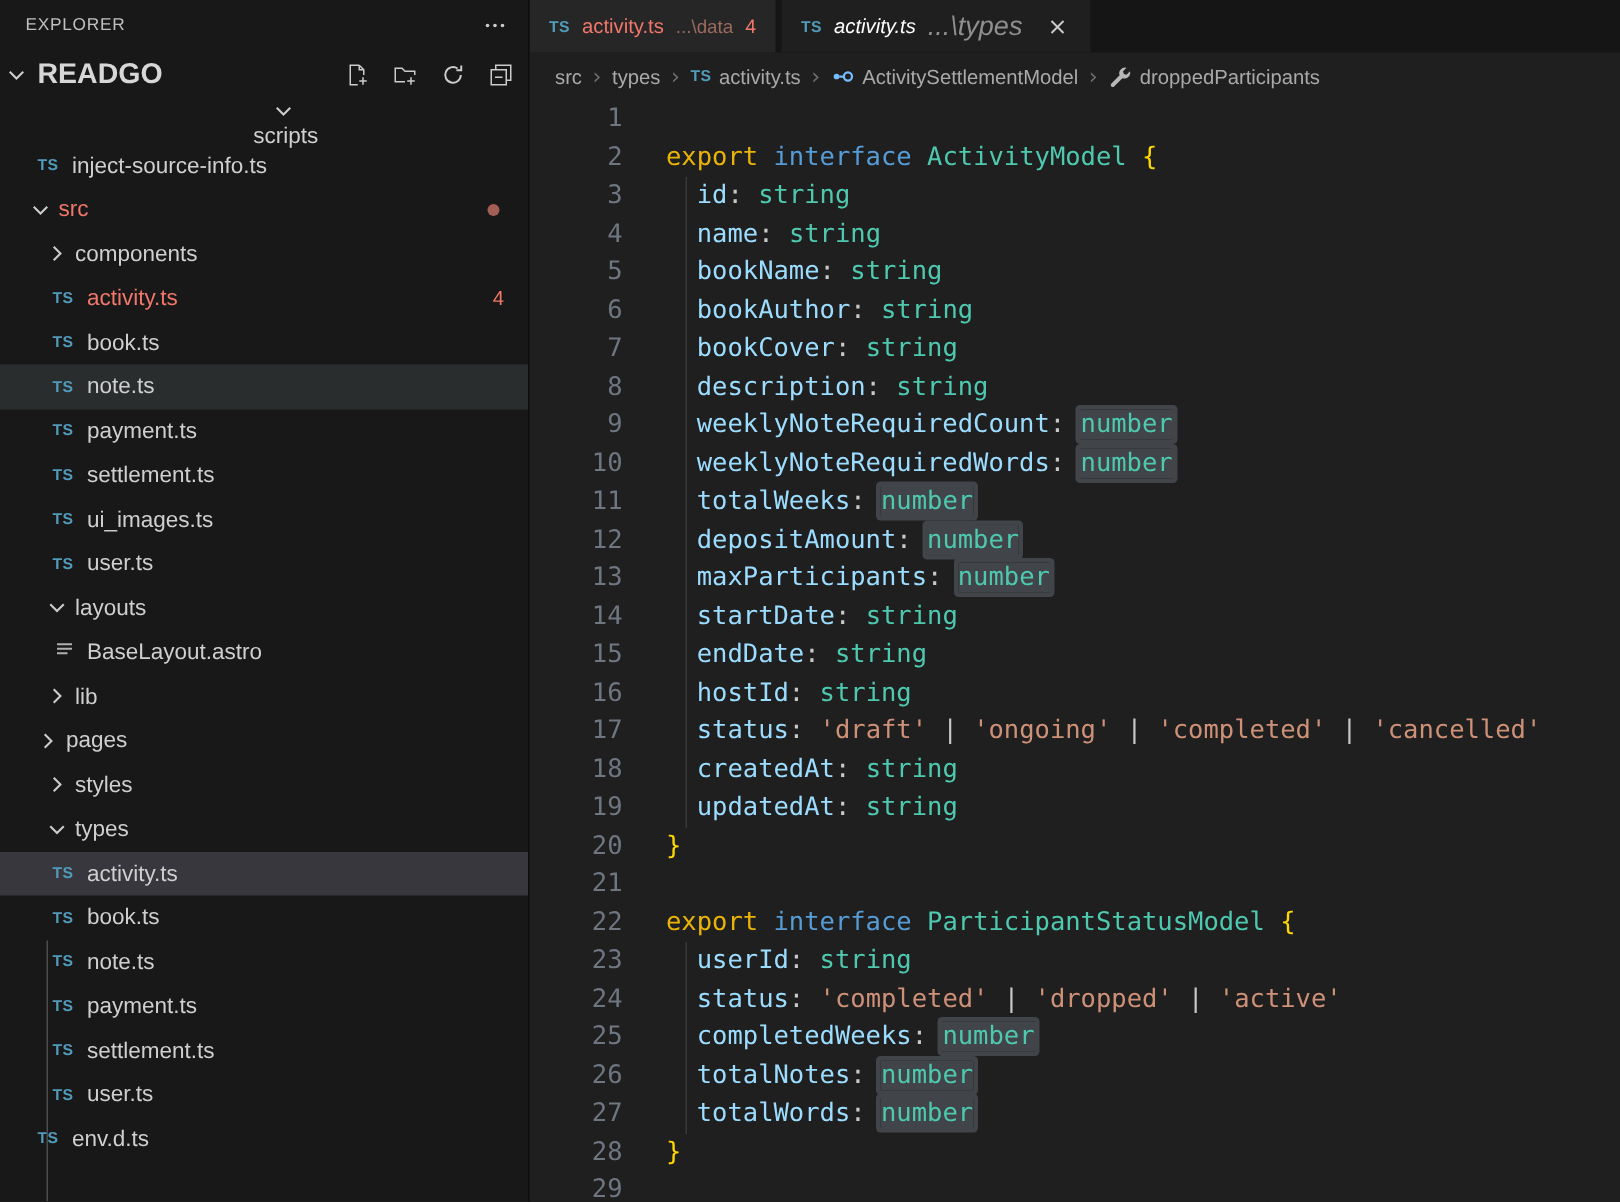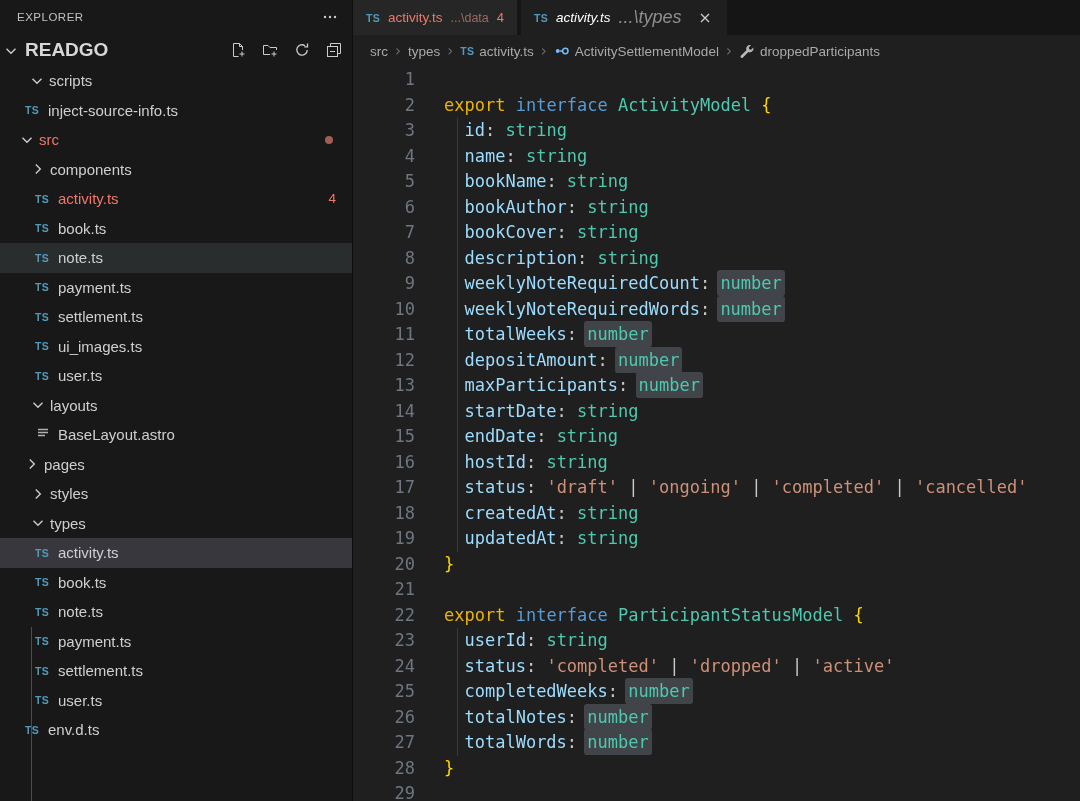--- a/index.html
+++ b/index.html
@@ -117,21 +117,21 @@
               <g fill="none" stroke="#cccccc">
                 <path d="M4.5 4.5v-3h10v10h-3"></path>
                 <rect x="1.5" y="4.5" width="10" height="10"></rect>
                 <path d="M4 9.5h5"></path>
               </g>
             </svg>
           </span>
         </span>
     </div>
     <div class="tree" id="tree">
-        <div class="row" style="padding-left: 29px;">
+        <div class="row" style="padding-left: 29px; flex-direction: column;">
           <span class="chev"><svg viewBox="0 0 16 16" width="16" height="16">
               <path d="M3.5 5.8 8 10.3l4.5-4.5" fill="none" stroke="#cccccc" stroke-width="1.4"></path>
             </svg></span>
           <span class="label">scripts</span>
         </div>
         <div class="row" style="padding-left: 25px;">
           <span class="tsicon">TS</span>
           <span class="label">inject-source-info.ts</span>
         </div>
         <div class="row error" style="padding-left: 19px;">
@@ -182,20 +182,26 @@
           <span class="chev"><svg viewBox="0 0 16 16" width="16" height="16">
               <path d="M3.5 5.8 8 10.3l4.5-4.5" fill="none" stroke="#cccccc" stroke-width="1.4"></path>
             </svg></span>
           <span class="label">layouts</span>
         </div>
         <div class="row" style="padding-left: 35px;">
           <span class="fileicon"><svg viewBox="0 0 16 16" width="16" height="16">
               <path d="M3 4.5h10M3 7.5h10M3 10.5h7" stroke="#b0b0b0" stroke-width="1.3" fill="none"></path>
             </svg></span>
           <span class="label">BaseLayout.astro</span>
+        </div>
+        <div class="row" style="padding-left: 30px;">
+          <span class="chev"><svg viewBox="0 0 16 16" width="16" height="16">
+              <path d="M5.8 3.5 10.3 8l-4.5 4.5" fill="none" stroke="#cccccc" stroke-width="1.4"></path>
+            </svg></span>
+          <span class="label">lib</span>
         </div>
         <div class="row" style="padding-left: 24px;">
           <span class="chev"><svg viewBox="0 0 16 16" width="16" height="16">
               <path d="M5.8 3.5 10.3 8l-4.5 4.5" fill="none" stroke="#cccccc" stroke-width="1.4"></path>
             </svg></span>
           <span class="label">pages</span>
         </div>
         <div class="row" style="padding-left: 30px;">
           <span class="chev"><svg viewBox="0 0 16 16" width="16" height="16">
               <path d="M5.8 3.5 10.3 8l-4.5 4.5" fill="none" stroke="#cccccc" stroke-width="1.4"></path>

